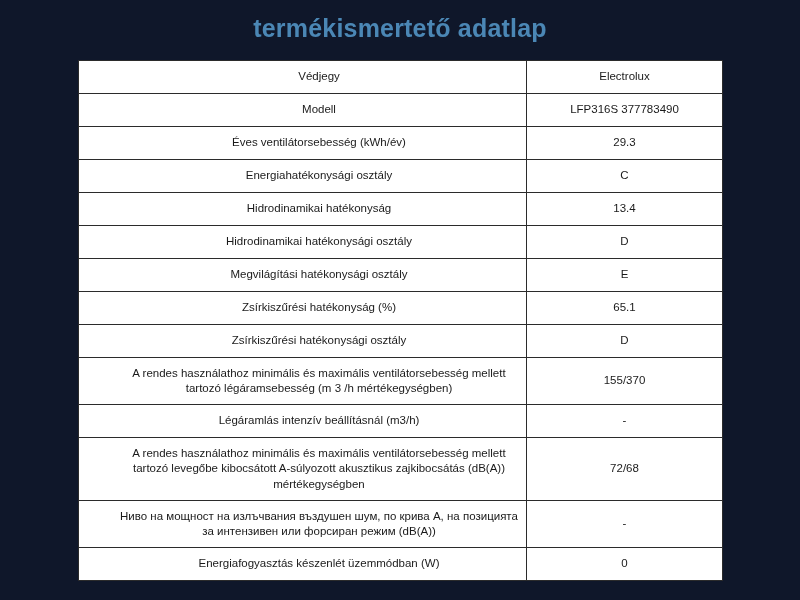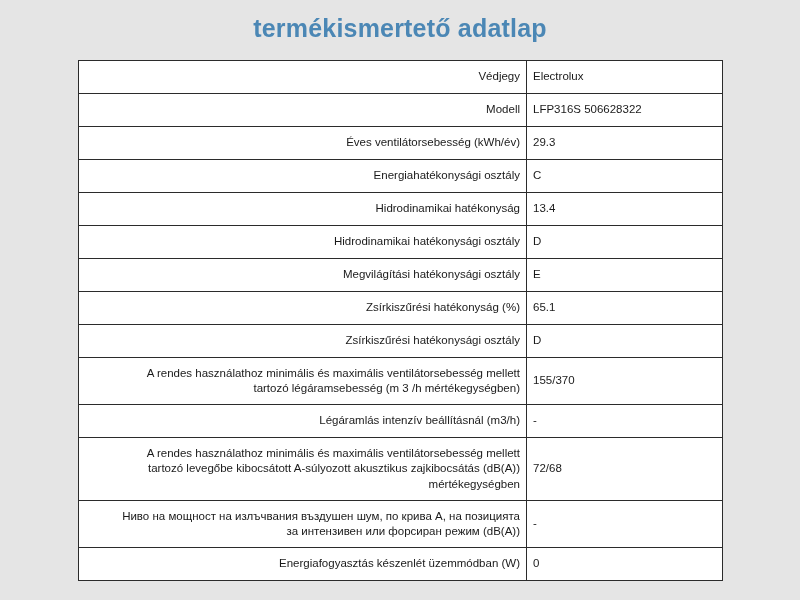--- a/index.html
+++ b/index.html
@@ -14,21 +14,21 @@
     font-family: "Liberation Sans", "DejaVu Sans", sans-serif;
     color: #1a1a1a;
     overflow: hidden;
     position: relative;
   }
 
   .page {
     position: relative;
     width: 800px;
     height: 600px;
-    background: #e5e5e5;
+    background: #0f172a;
   }
 
   .doc-title {
     position: absolute;
     left: 0;
     top: 14px;
     width: 800px;
     text-align: center;
     font-size: 25px;
     font-weight: bold;
@@ -54,26 +54,26 @@
     border: 1px solid #2b2b2b;
     padding: 5px 6px 5px 6px;
     font-size: 11.5px;
     line-height: 15.5px;
     color: #1a1a1a;
     vertical-align: middle;
     word-wrap: break-word;
   }
 
   .spec-table td.cell-label {
-    text-align: right;
+    text-align: center;
     padding-left: 39px;
   }
 
   .spec-table td.cell-value {
-    text-align: left;
+    text-align: center;
   }
 
   
   .spec-table tr.r-single td {
     height: 22px;
   }
   .spec-table tr.r-multi td {
     height: 36px;
   }
   .spec-table tr.r-multi3 td {
@@ -92,21 +92,21 @@
       <col class="c-label">
       <col class="c-value">
     </colgroup>
     <tbody id="table-body">
         <tr class="r-single">
           <td class="cell-label">Védjegy</td>
           <td class="cell-value">Electrolux</td>
         </tr>
         <tr class="r-single">
           <td class="cell-label">Modell</td>
-          <td class="cell-value">LFP316S 506628322</td>
+          <td class="cell-value">LFP316S 377783490</td>
         </tr>
         <tr class="r-single">
           <td class="cell-label">Éves ventilátorsebesség (kWh/év)</td>
           <td class="cell-value">29.3</td>
         </tr>
         <tr class="r-single">
           <td class="cell-label">Energiahatékonysági osztály</td>
           <td class="cell-value">C</td>
         </tr>
         <tr class="r-single">

